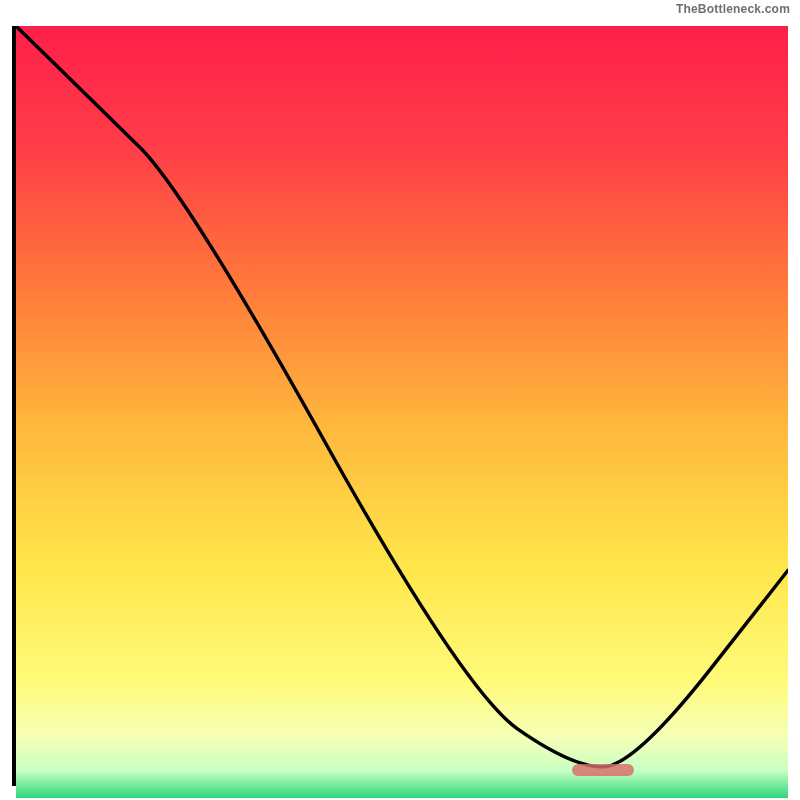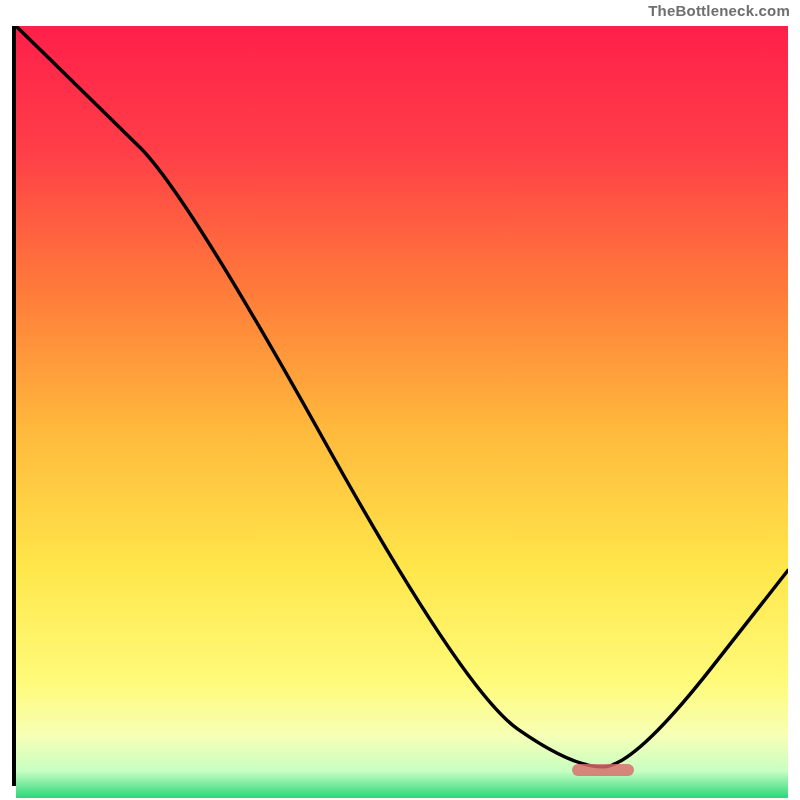--- a/index.html
+++ b/index.html
@@ -13,21 +13,21 @@
 .canvas {
   position: relative;
   width: 800px;
   height: 800px;
 }
 .watermark {
   position: absolute;
   top: 2px;
   right: 10px;
   color: #6f6f6f;
-  font-size: 15px;
+  font-size: 12px;
   font-weight: 600;
   letter-spacing: 0.2px;
 }
 .plot-frame {
   position: absolute;
   left: 12px;
   top: 26px;
   width: 776px;
   height: 760px;
   border-left: 4px solid #000;

